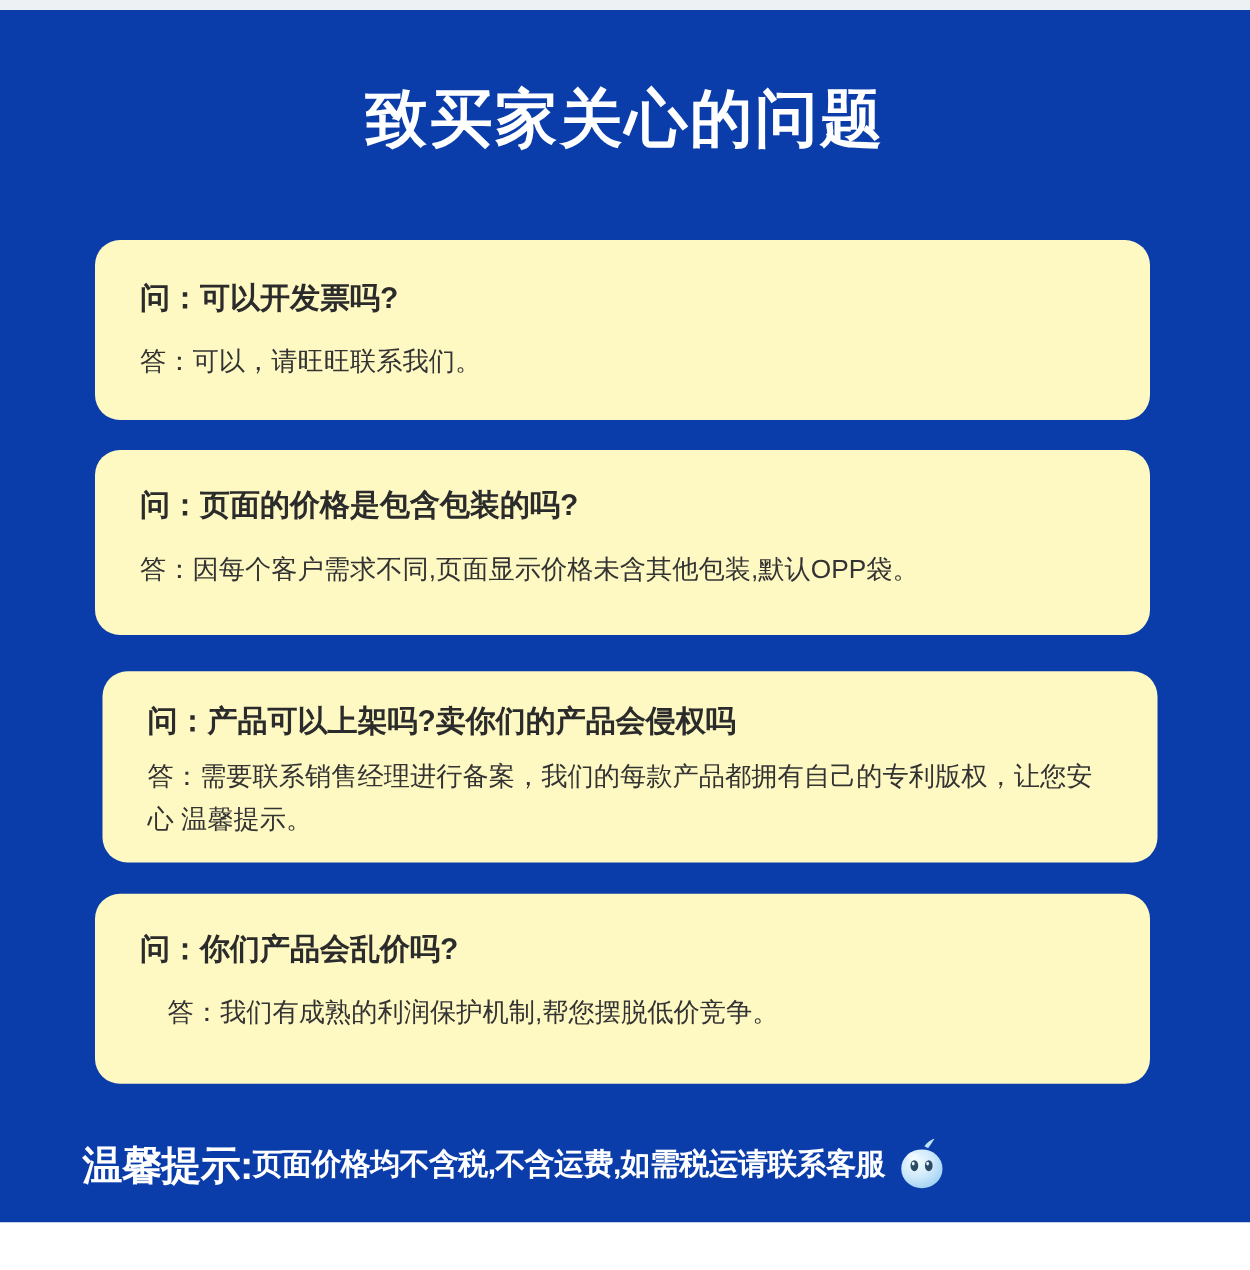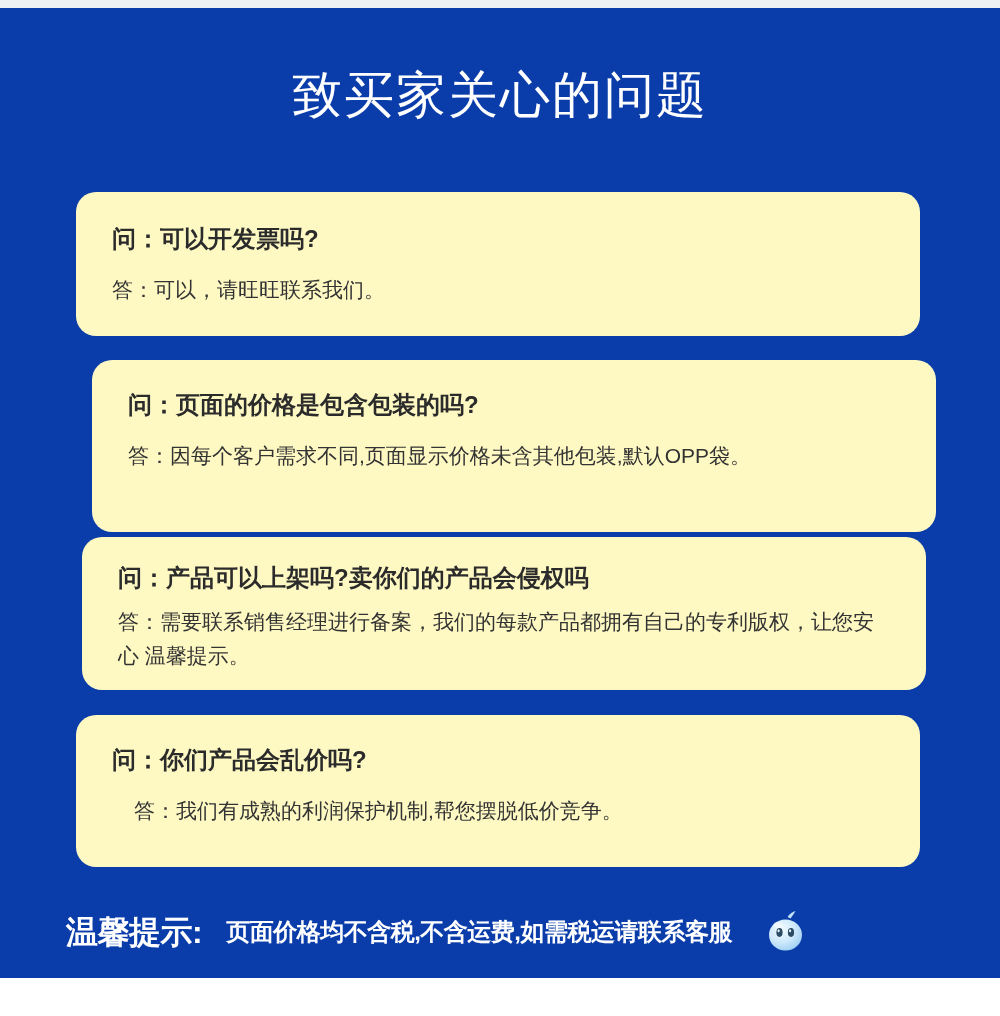--- a/index.html
+++ b/index.html
@@ -48,21 +48,21 @@
   }
 
   .page-title {
     position: absolute;
     left: 0;
     top: 64px;
     width: 1000px;
     text-align: center;
     color: #ffffff;
     font-size: 50px;
-    font-weight: normal;
+    font-weight: bold;
     letter-spacing: 2px;
     line-height: 62px;
     white-space: nowrap;
   }
 
   .qa-card {
     position: absolute;
     left: 76px;
     width: 844px;
     background: #fef9c3;
@@ -82,40 +82,39 @@
     font-size: 21px;
     font-weight: normal;
     line-height: 30px;
   }
 
   
   #card-1 { top: 192px; height: 144px; padding: 32px 36px 0 36px; }
   #card-1 .a { margin-top: 21px; }
 
   
-  #card-2 { top: 360px; height: 172px; padding: 30px 36px 0 36px; margin-left: 16px; }
+  #card-2 { top: 360px; height: 148px; padding: 30px 36px 0 36px; }
   #card-2 .a { margin-top: 21px; }
 
   
   #card-3 { top: 537px; height: 153px; padding: 26px 36px 0 36px; margin-left: 6px; }
   #card-3 .a { margin-top: 12px; line-height: 34px; }
 
   
   #card-4 { top: 715px; height: 152px; padding: 30px 36px 0 36px; }
   #card-4 .a { margin-top: 21px; margin-left: 22px; }
 
   .tip-bar {
     position: absolute;
     left: 66px;
     top: 903px;
     width: 880px;
     height: 58px;
     display: flex;
     align-items: center;
-    gap: 24px;
   }
   .tip-label {
     color: #ffffff;
     font-size: 32px;
     font-weight: bold;
     letter-spacing: -0.5px;
     line-height: 38px;
     white-space: nowrap;
   }
   .tip-text {

